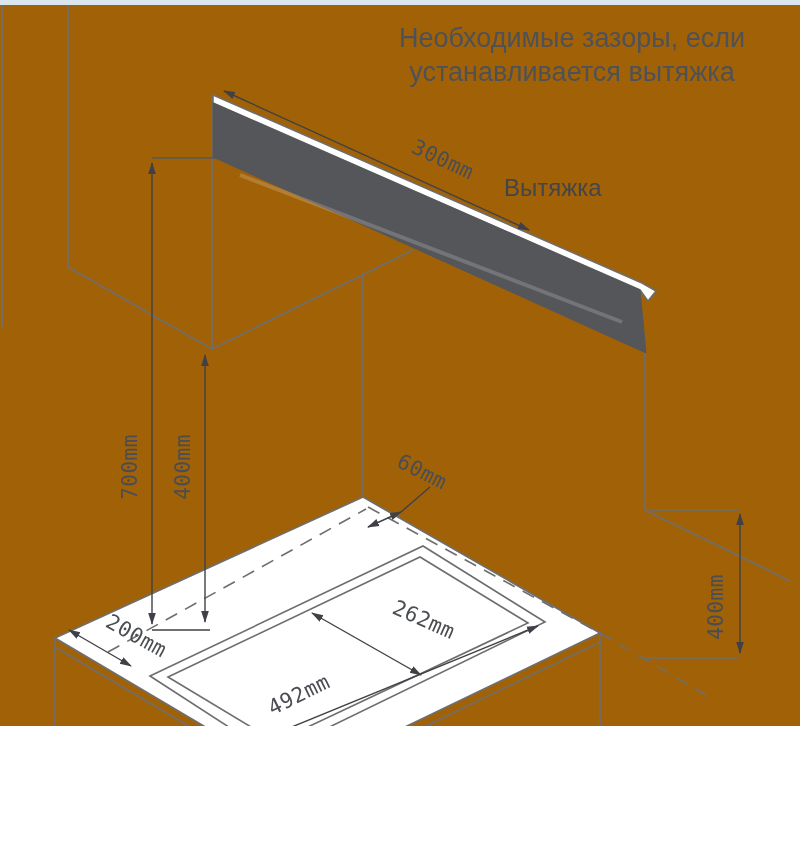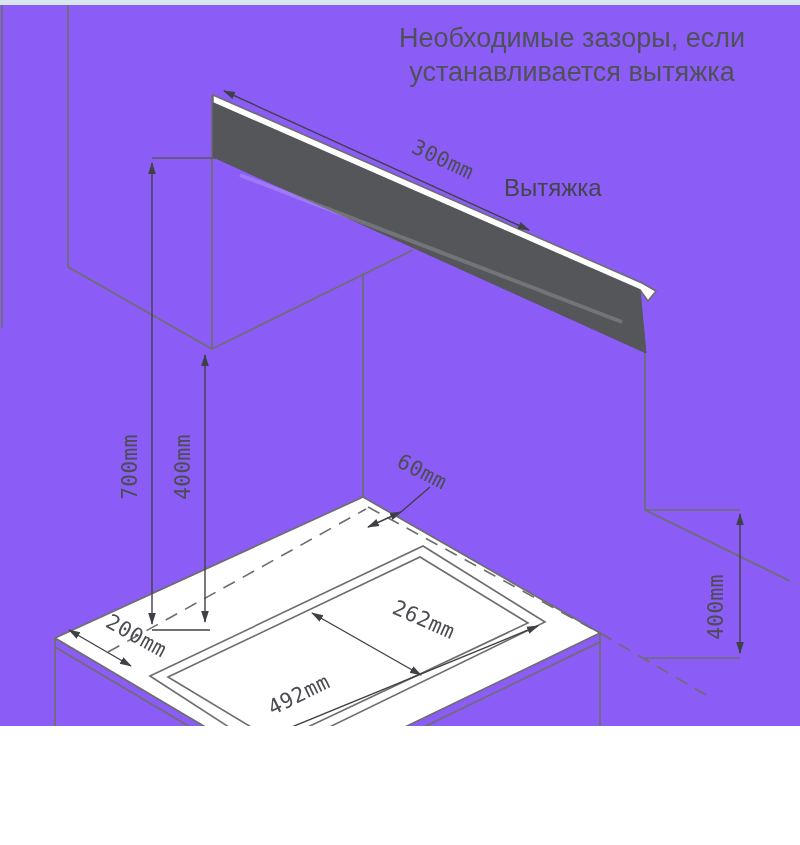--- a/index.html
+++ b/index.html
@@ -1,16 +1,16 @@
 <!DOCTYPE html>
 <html><head>
 <meta charset="utf-8">
 <style>
   html,body{margin:0;padding:0;background:#ffffff;}
-  .stage{position:relative;width:800px;height:726px;background:#8b5cf6;overflow:hidden;
+  .stage{position:relative;width:800px;height:726px;background:#a16207;overflow:hidden;
          font-family:"Liberation Sans", sans-serif;}
   svg{position:absolute;left:0;top:0;}
   text{user-select:none;}
   .title-text{font-family:"Liberation Sans", sans-serif;font-size:27px;fill:#4e5158;}
   .hood-label{font-family:"Liberation Sans", sans-serif;font-size:24px;fill:#43454a;}
   .dim-text{font-family:"DejaVu Sans Mono", monospace;font-size:21px;fill:#4b4d52;letter-spacing:.5px;}
 </style>
 </head>
 <body>
 

